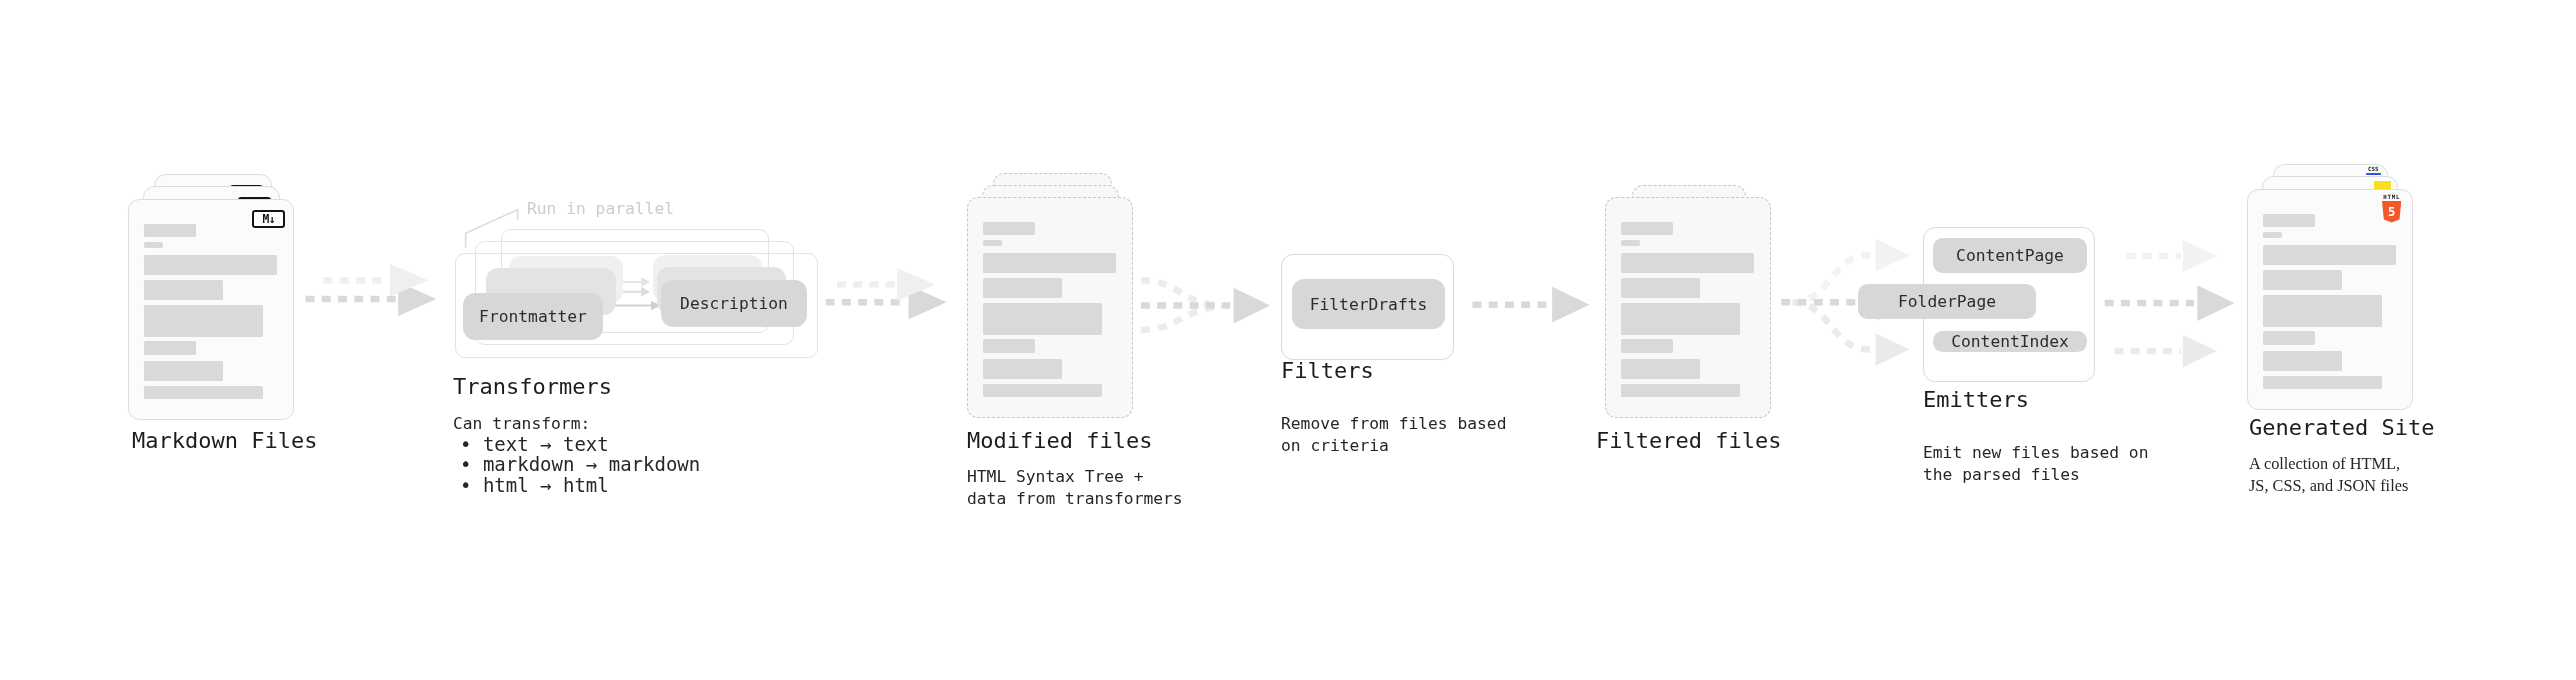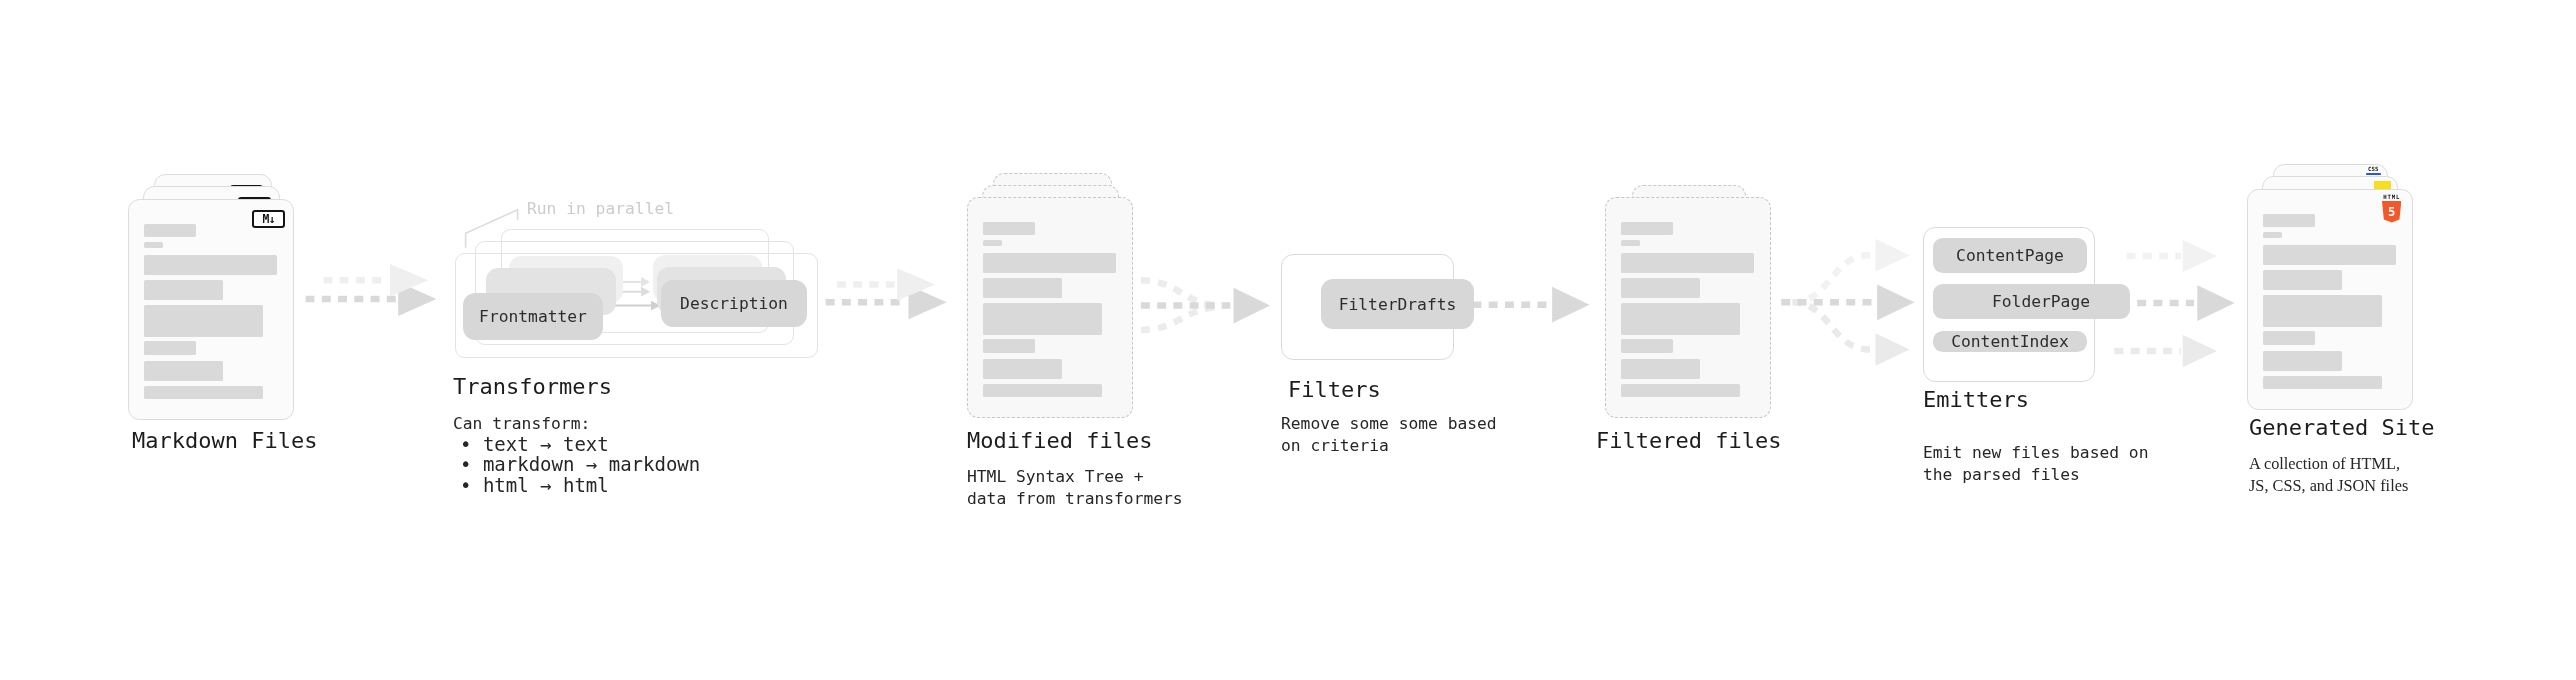--- a/index.html
+++ b/index.html
@@ -174,23 +174,23 @@
           <i></i>
         </div>
     </div>
     <div class="title" style="left:967px;top:429px;">Modified files</div>
     <div class="caption" style="left:967px;top:466px;">HTML Syntax Tree +
 data from transformers</div>
   </div>
 
   <div>
     <div class="panel" style="left:1281px;top:254px;width:173px;height:106px;"></div>
-    <div class="pill" style="left:1292px;top:279px;width:153px;height:50px;margin-left:29px;">FilterDrafts</div>
-    <div class="title" style="left:1281px;top:378px;margin-left:7px;">Filters</div>
-    <div class="caption" style="left:1281px;top:413px;">Remove some some based
+    <div class="pill" style="left:1292px;top:279px;width:153px;height:50px;">FilterDrafts</div>
+    <div class="title" style="left:1281px;top:359px;">Filters</div>
+    <div class="caption" style="left:1281px;top:413px;">Remove from files based
 on criteria</div>
   </div>
 
   <div>
     <div class="file-card dashed" style="left:1632px;top:185px;width:114px;"></div>
     <div class="file-card dashed" style="left:1605px;top:197px;width:166px;">
       <div class="ph">
           <i></i>
           <i></i>
           <i></i>
@@ -200,21 +200,21 @@
           <i></i>
           <i></i>
         </div>
     </div>
     <div class="title" style="left:1596px;top:429px;">Filtered files</div>
   </div>
 
   <div>
     <div class="panel" style="left:1923px;top:227px;width:172px;height:155px;"></div>
     <div class="pill" style="left:1933px;top:238px;width:154px;height:35px;border-radius:9.8px;">ContentPage</div>
-    <div class="pill" style="left:1933px;top:284px;width:178px;height:35px;border-radius:9.8px;padding-left:19px;">FolderPage</div>
+    <div class="pill" style="left:1858px;top:284px;width:178px;height:35px;border-radius:9.8px;">FolderPage</div>
     <div class="pill" style="left:1933px;top:331px;width:154px;height:21px;border-radius:9.8px;">ContentIndex</div>
     <div class="title" style="left:1923px;top:388px;">Emitters</div>
     <div class="caption" style="left:1923px;top:426px;margin-top:16px;">Emit new files based on
 the parsed files</div>
   </div>
 
   <div>
     <div class="file-card solid" style="left:2273px;top:164px;width:115px;">
       <div class="css-badge">
         <div class="w">CSS</div>

